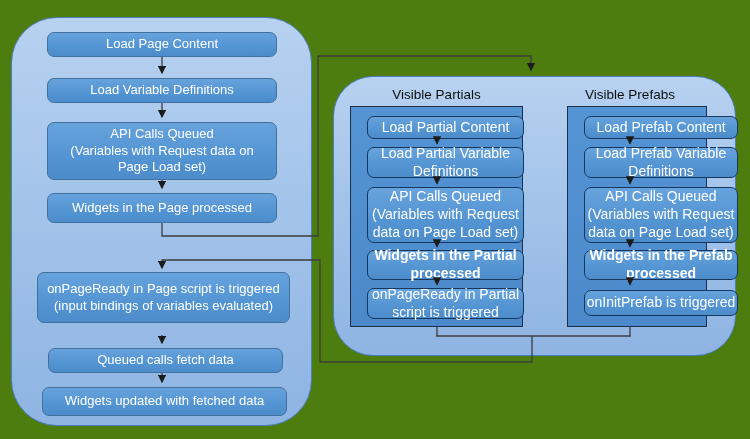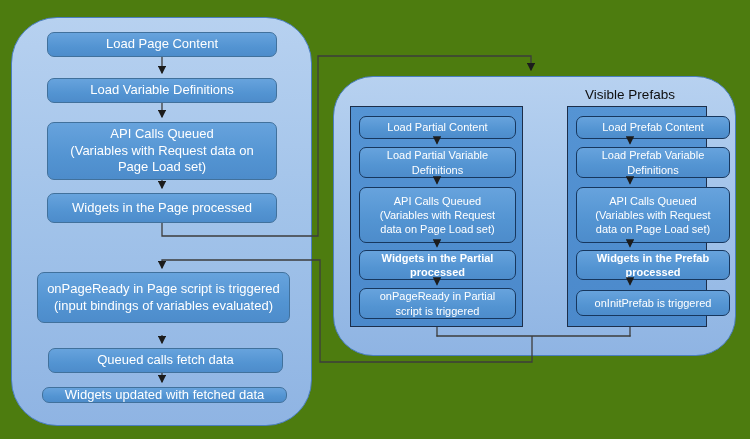--- a/index.html
+++ b/index.html
@@ -30,29 +30,29 @@
   .heading-partials { left:350px; width:173px; }
   .heading-prefabs  { left:545px; width:170px; }
   .fbox, .pbox {
     position:absolute; box-sizing:border-box;
     display:flex; align-items:center; justify-content:center;
     text-align:center; color:#ffffff; white-space:pre-line;
     background:linear-gradient(180deg,#67a3dd 0%,#5394d2 60%,#4d8ccb 100%);
     border-radius:7px; line-height:1.28;
   }
   .fbox { border:1.4px solid #41719c; font-size:13px; }
-  .pbox { border:1.3px solid #17375e; font-size:11px; }
+  .pbox { border:1.3px solid #17375e; font-size:14px;margin-left:8px; }
   
   .fb0 { left:47px; top:32px;  width:230px; height:25px; }
   .fb1 { left:47px; top:78px;  width:230px; height:25px; }
   .fb2 { left:47px; top:122px; width:230px; height:58px; }
   .fb3 { left:47px; top:193px; width:230px; height:30px; }
   .fb4 { left:37px; top:272px; width:253px; height:51px; }
   .fb5 { left:48px; top:348px; width:235px; height:25px; }
-  .fb6 { left:42px; top:387px; width:245px; height:16px;text-align:right; }
+  .fb6 { left:42px; top:387px; width:245px; height:29px;text-align:right; }
   
   .pb0 { left:8px; top:9px;   width:157px; height:23px; }
   .pb1 { left:8px; top:40px;  width:157px; height:31px; }
   .pb2 { left:8px; top:80px;  width:157px; height:56px; }
   .pb3 { left:8px; top:143px; width:157px; height:30px;font-weight:bold; }
   .pb4 { left:8px; top:181px; width:157px; height:31px; }
   .panel-prefabs .pb0,.panel-prefabs .pb1,.panel-prefabs .pb2,
   .panel-prefabs .pb3,.panel-prefabs .pb4 { width:154px; }
   .panel-prefabs .pb4 { height:26px; top:183px; }
   .overlay {
@@ -74,20 +74,21 @@
   <div class="fbox fb1">Load Variable Definitions</div>
   <div class="fbox fb2">API Calls Queued
 (Variables with Request data on
 Page Load set)</div>
   <div class="fbox fb3">Widgets in the Page processed</div>
   <div class="fbox fb4">onPageReady in Page script is triggered
 (input bindings of variables evaluated)</div>
   <div class="fbox fb5">Queued calls fetch data</div>
   <div class="fbox fb6">Widgets updated with fetched data</div>
 
+  <div class="heading heading-partials">Visible Partials</div>
   <div class="heading heading-prefabs">Visible Prefabs</div>
 
   <div class="panel panel-partials">
     <div class="pbox pb0">Load Partial Content</div>
     <div class="pbox pb1">Load Partial Variable
 Definitions</div>
     <div class="pbox pb2">API Calls Queued
 (Variables with Request
 data on Page Load set)</div>
     <div class="pbox pb3">Widgets in the Partial

